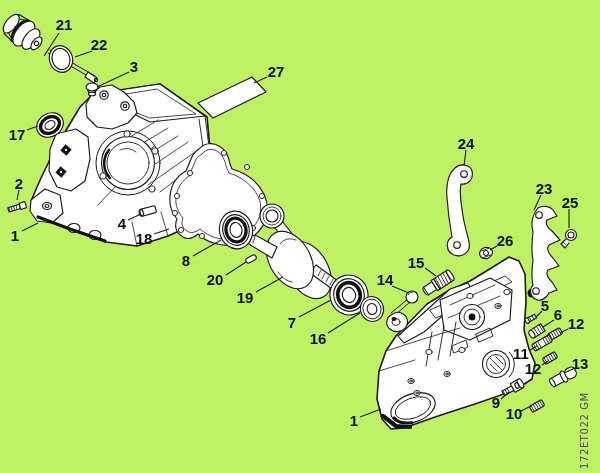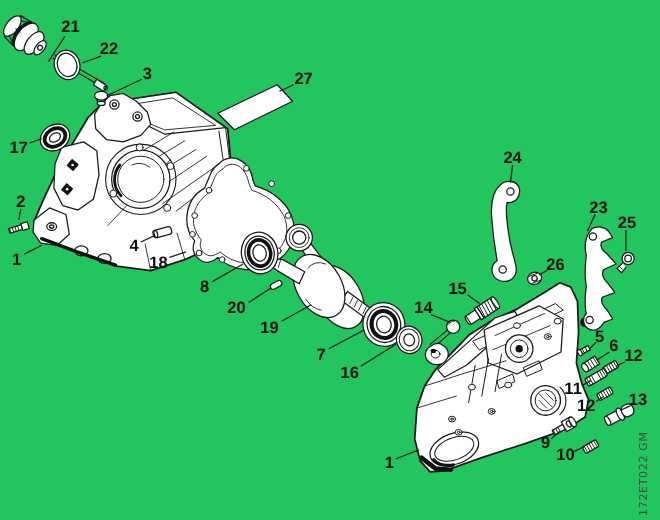--- a/index.html
+++ b/index.html
@@ -1,16 +1,16 @@
 <!DOCTYPE html>
 <html><head>
 <meta charset="utf-8">
 <style>
   html,body{margin:0;padding:0;background:#ffffff;}
-  .stage{position:relative;width:600px;height:473px;background:#22c55e;overflow:hidden;
+  .stage{position:relative;width:600px;height:473px;background:#bef264;overflow:hidden;
          font-family:"Liberation Sans",sans-serif;}
   svg{display:block;}
   .callout{font:bold 15px "Liberation Sans",sans-serif;fill:#0d0d0d;cursor:pointer;}
   .wm{font:10px "DejaVu Sans",sans-serif;fill:#4a4a4a;letter-spacing:0.6px;}
   .part{stroke:#1a1a1a;fill:none;stroke-width:1.15;stroke-linejoin:round;stroke-linecap:round;}
 </style>
 </head>
 <body>
 
 <div class="stage">

